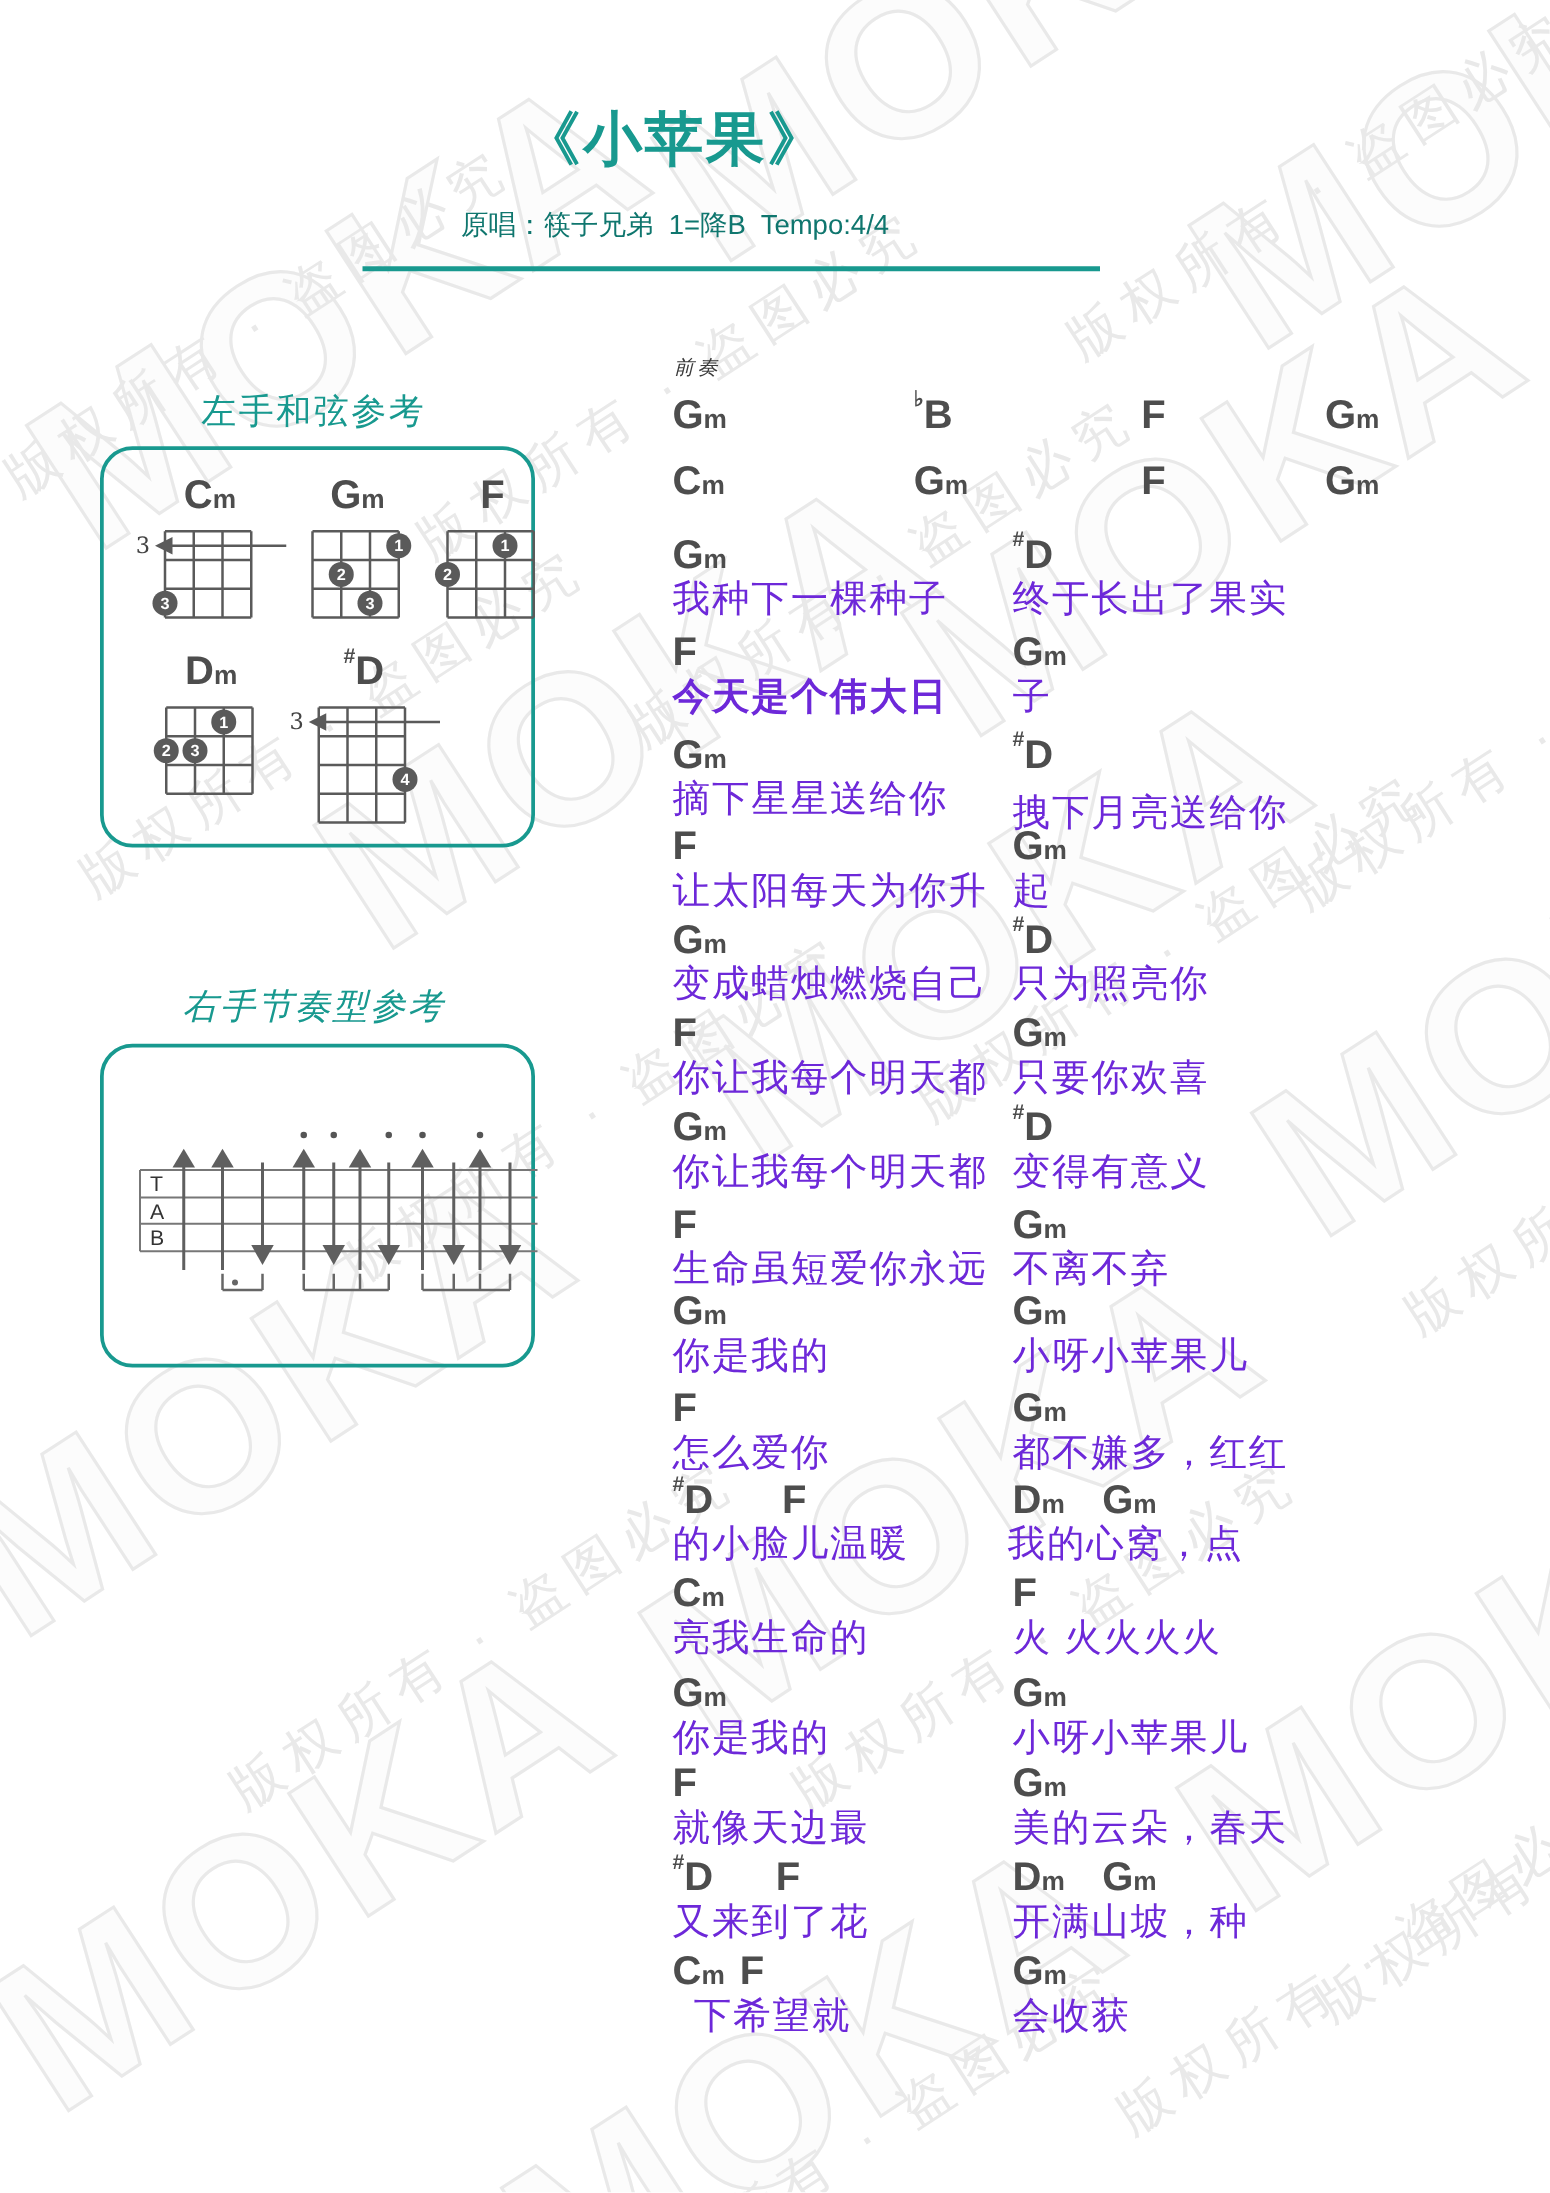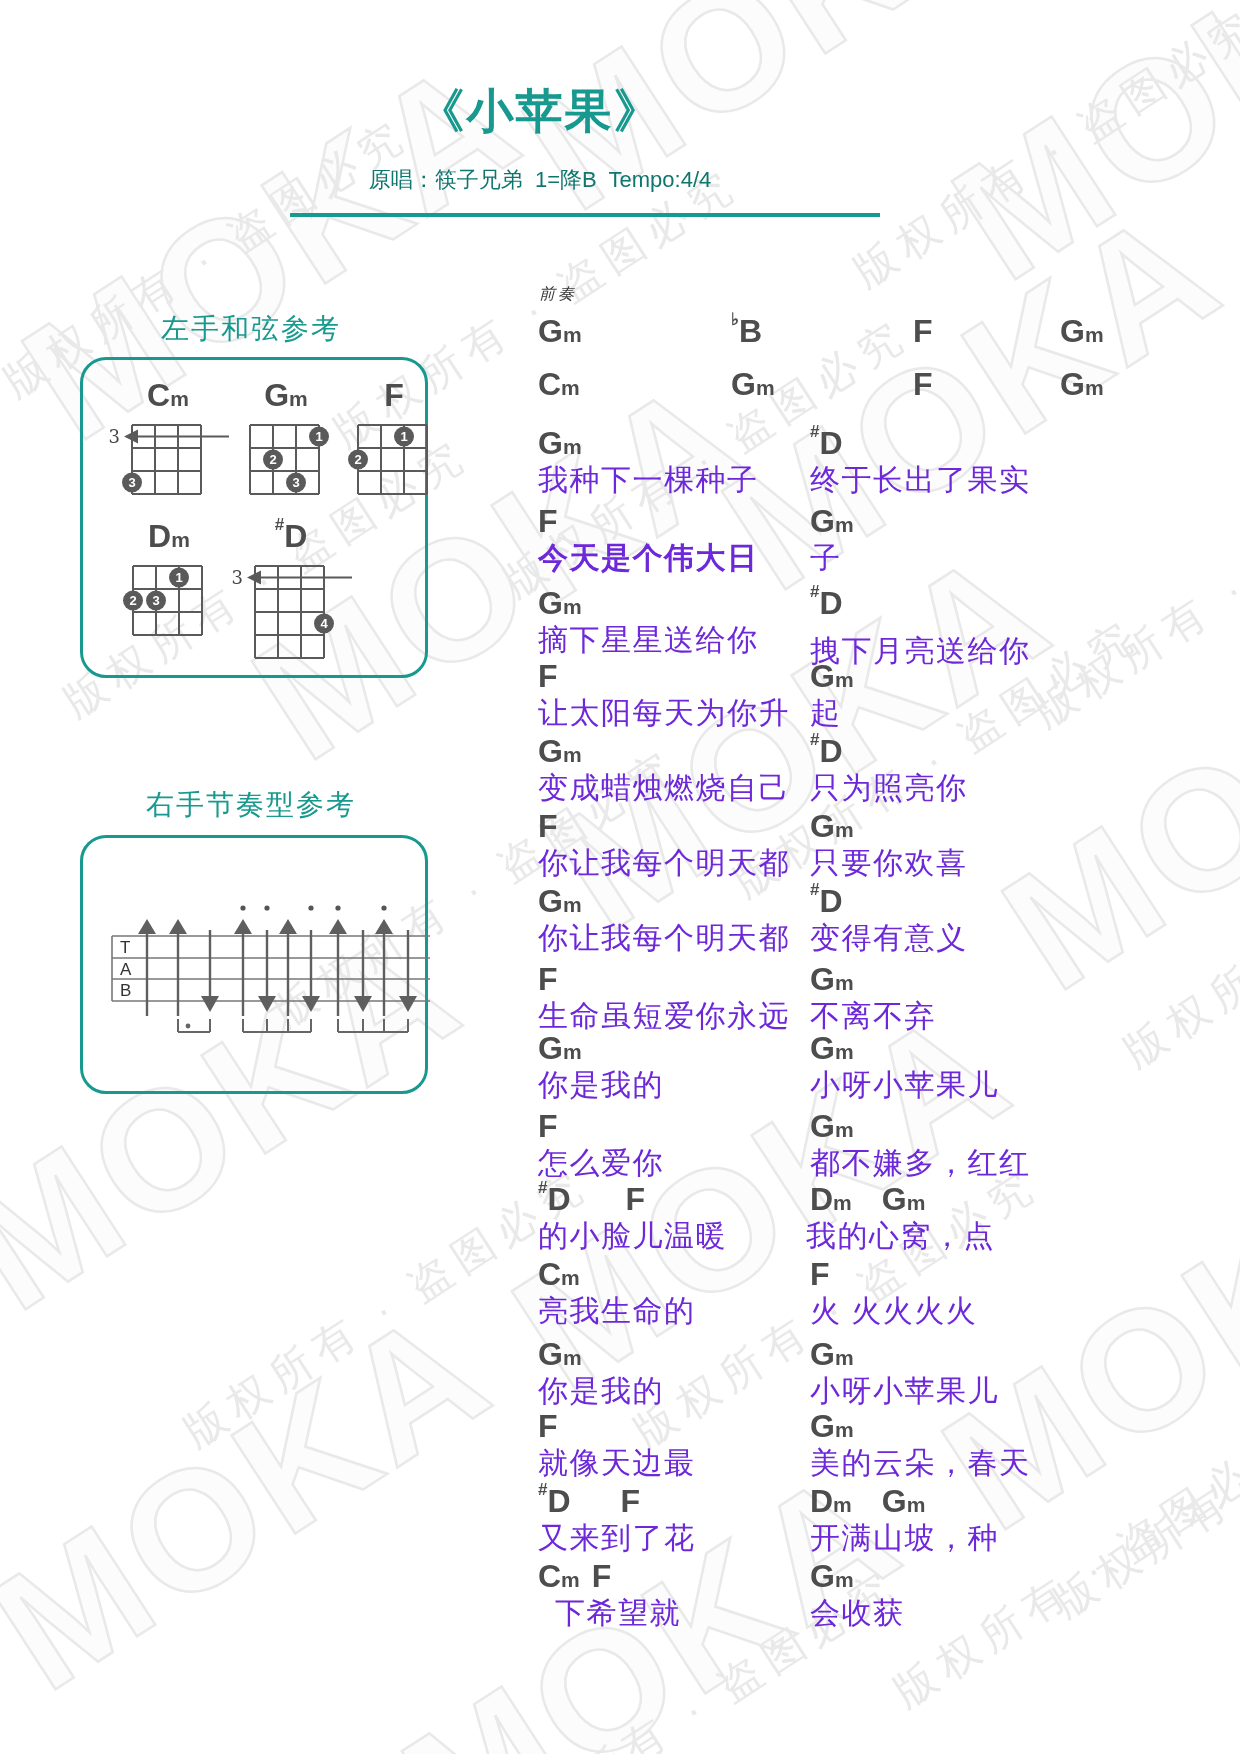--- a/index.html
+++ b/index.html
@@ -12,21 +12,21 @@
   .wm-cap{position:absolute;transform:rotate(-33deg);font-size:42px;color:#e9e9e9;
           letter-spacing:9px;white-space:nowrap;pointer-events:none;}
   
   .header{position:absolute;left:240px;top:80px;width:600px;text-align:center;}
   .title{font-size:47px;font-weight:bold;color:#18998f;letter-spacing:2px;}
   .subtitle{margin-top:22px;font-size:22px;color:#0f766e;white-space:pre;}
   .divider{position:absolute;left:290px;top:213px;width:590px;height:4px;background:#18998f;}
   
   .panel-heading{position:absolute;left:80px;width:342px;text-align:center;
                  font-size:28px;color:#18998f;letter-spacing:2px;}
-  .h1pos{top:310px;} .h2pos{top:786px;}
+  .h1pos{top:310px;} .h2pos{top:786px;font-style:italic;}
   .ref-box{position:absolute;left:80px;border:3px solid #18998f;border-radius:26px;background:transparent;}
   .box1{top:357px;width:342px;height:315px;}
   .box2{top:835px;width:342px;height:253px;}
   .diagram{position:absolute;width:132px;}
   .diag-label{margin-left:30px;width:72px;text-align:center;height:36px;}
   
   .chord{font-weight:bold;color:#4d4d4d;font-size:32px;line-height:1;white-space:nowrap;
          font-family:"Liberation Sans",sans-serif;}
   .chord .acc{font-size:17px;vertical-align:super;position:relative;top:-5px;font-weight:bold;}
   .chord .csub{font-size:21px;}

